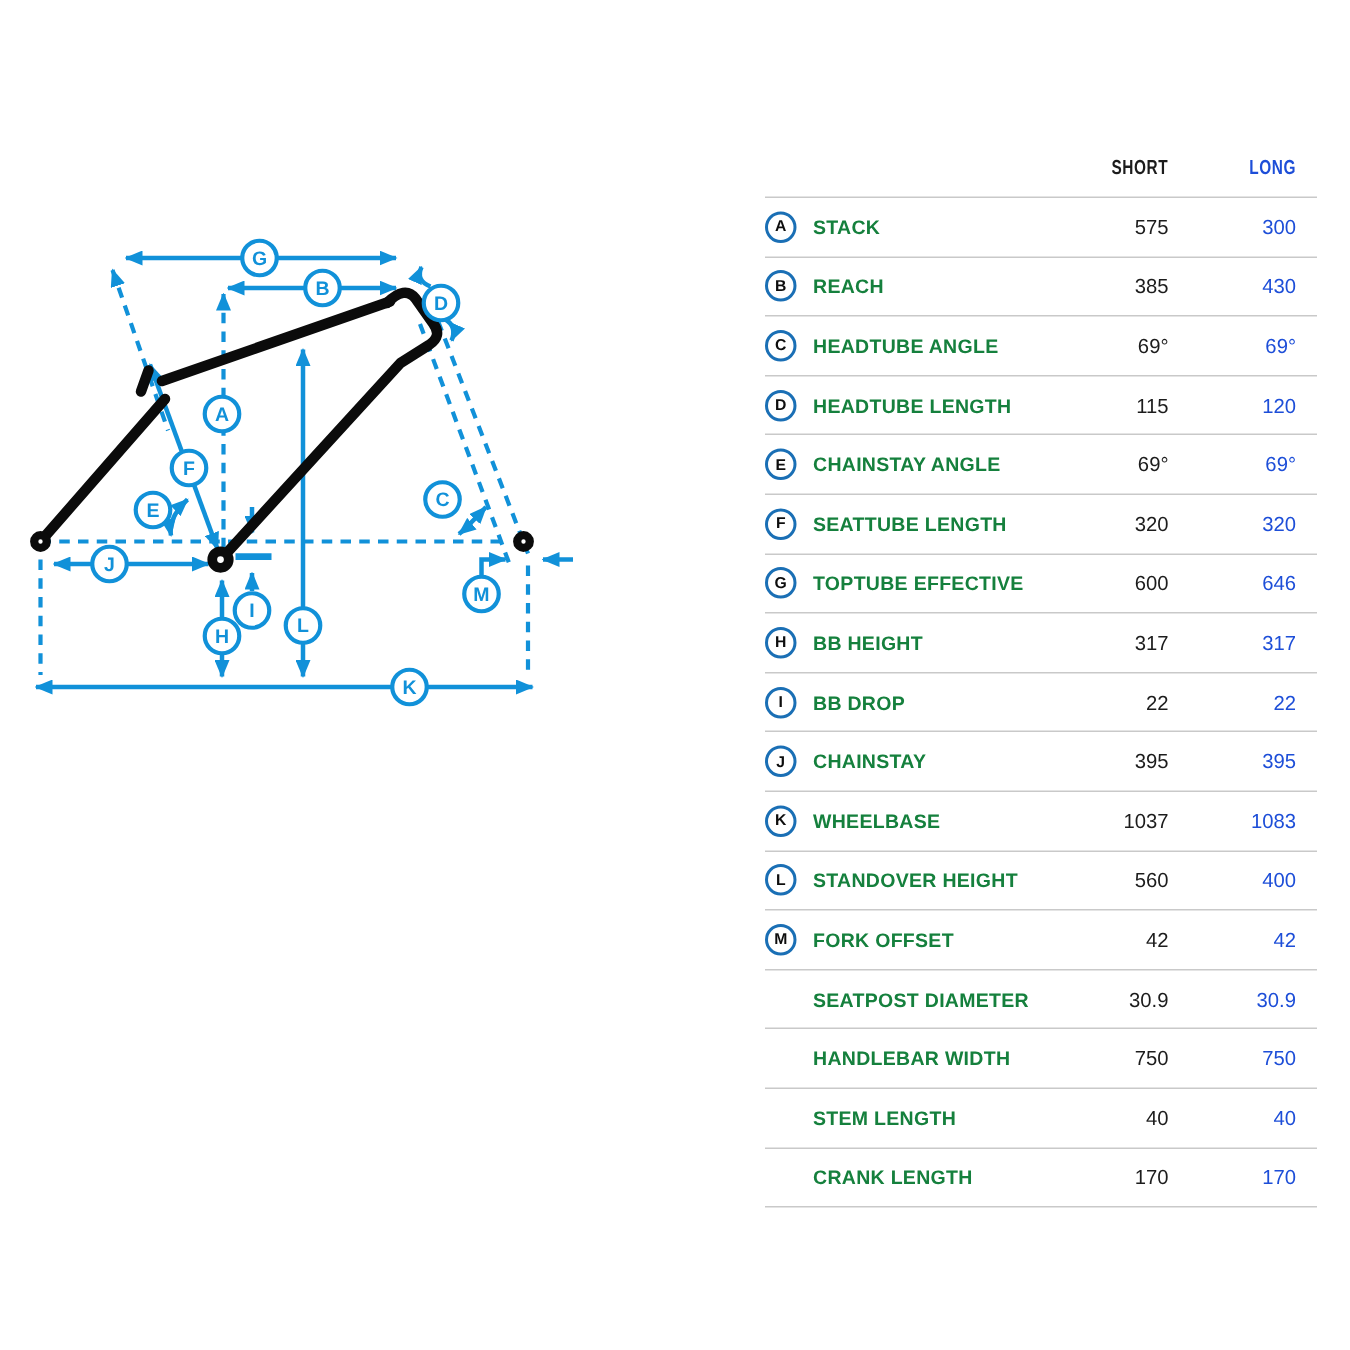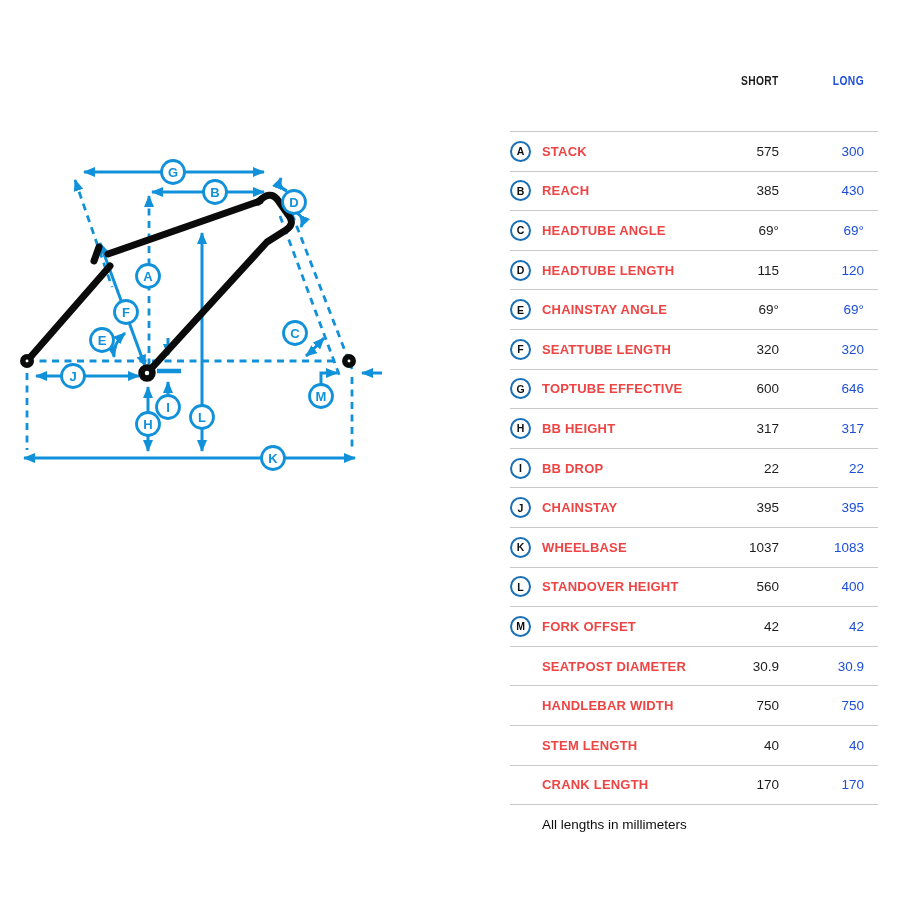--- a/index.html
+++ b/index.html
@@ -8,30 +8,30 @@
   
   .diagram{position:absolute;left:0;top:150px;}
   .ms{stroke:var(--accent);stroke-width:3;fill:none;}
   .md{stroke:var(--accent);stroke-width:2.8;fill:none;stroke-dasharray:7 5.5;}
   .mbar{stroke:var(--accent);stroke-width:4.5;fill:none;}
   .fr{stroke:#0b0b0b;stroke-width:7;fill:none;stroke-linecap:round;stroke-linejoin:round;}
   .mc{fill:#ffffff;stroke:var(--accent);stroke-width:2.8;}
   .ml{font:bold 13px "Liberation Sans",sans-serif;fill:var(--accent);text-anchor:middle;}
   
   .geo-table{position:absolute;left:510px;top:74px;width:368px;}
-  .geo-header{display:flex;align-items:flex-start;height:44px;padding-bottom:13px;}
+  .geo-header{display:flex;align-items:flex-end;height:44px;padding-bottom:13px;}
   .hcell{font-weight:bold;font-size:29px;line-height:1;color:#0d0d0d;}
   .hspan{display:inline-block;transform:scaleX(0.76);transform-origin:right center;letter-spacing:0.5px;}
   .geo-rows{border-top:1px solid var(--sep);}
   .row{display:flex;align-items:center;height:38.6px;border-bottom:1px solid var(--sep);}
   .cell-badge{width:32px;display:flex;align-items:center;}
   .badge{width:17px;height:17px;border:2.5px solid var(--ring);border-radius:50%;
          display:flex;align-items:center;justify-content:center;
          font-size:10.5px;font-weight:bold;color:#0d0d0d;}
-  .cell-label{flex:1;font-size:13px;font-weight:bold;color:#ef4444;letter-spacing:0.2px;}
+  .cell-label{flex:1;font-size:13px;font-weight:bold;color:#15803d;letter-spacing:0.2px;}
   .cell-short{width:90px;text-align:right;font-size:13.5px;color:#1c1c1c;}
   .cell-long{width:85px;padding-right:14px;text-align:right;font-size:13.5px;color:#1d4ed8;}
   .footnote{margin-top:12px;padding-left:32px;font-size:13.5px;color:#0d0d0d;}
 </style>
 </head>
 <body>
 
 <div class="stage">
 
   <svg class="diagram" width="430" height="330" viewBox="0 150 430 330">
@@ -362,16 +362,15 @@
     <div class="cell-badge">
       <span class="badge" style="visibility: hidden;">
         <span></span>
       </span>
     </div>
     <div class="cell-label">CRANK LENGTH</div>
     <div class="cell-short">170</div>
     <div class="cell-long">170</div>
   </div>
 </div>
-    <div class="footnote">All lengths in millimeters</div>
   </div>
 
 </div>
 
 </body></html>

